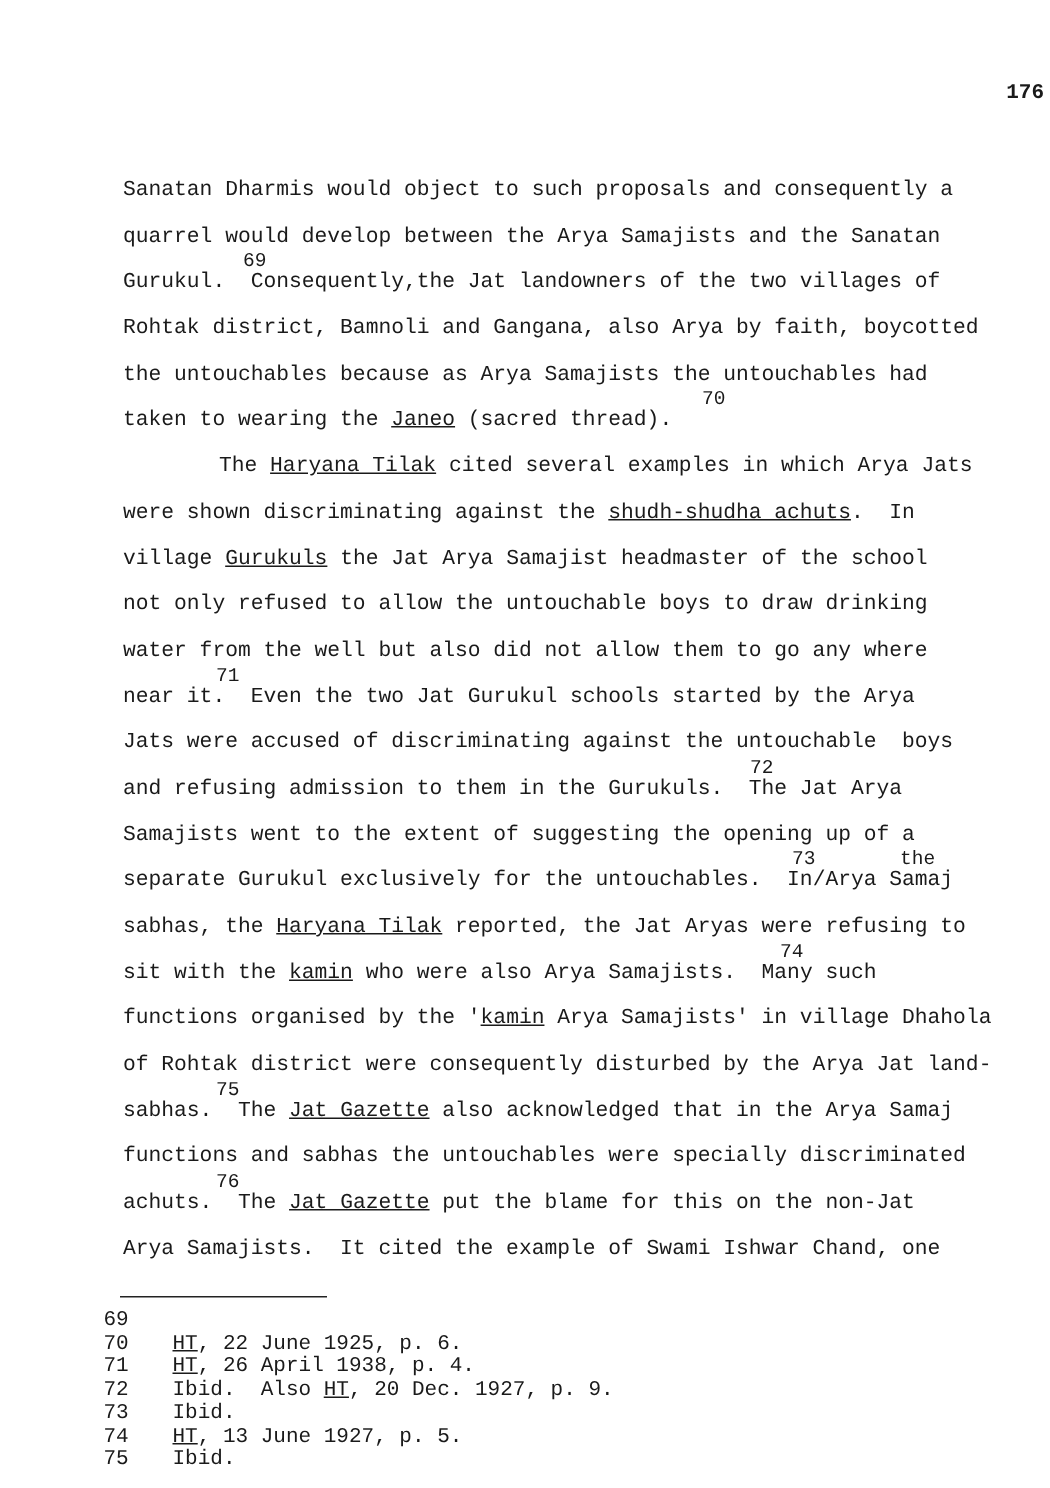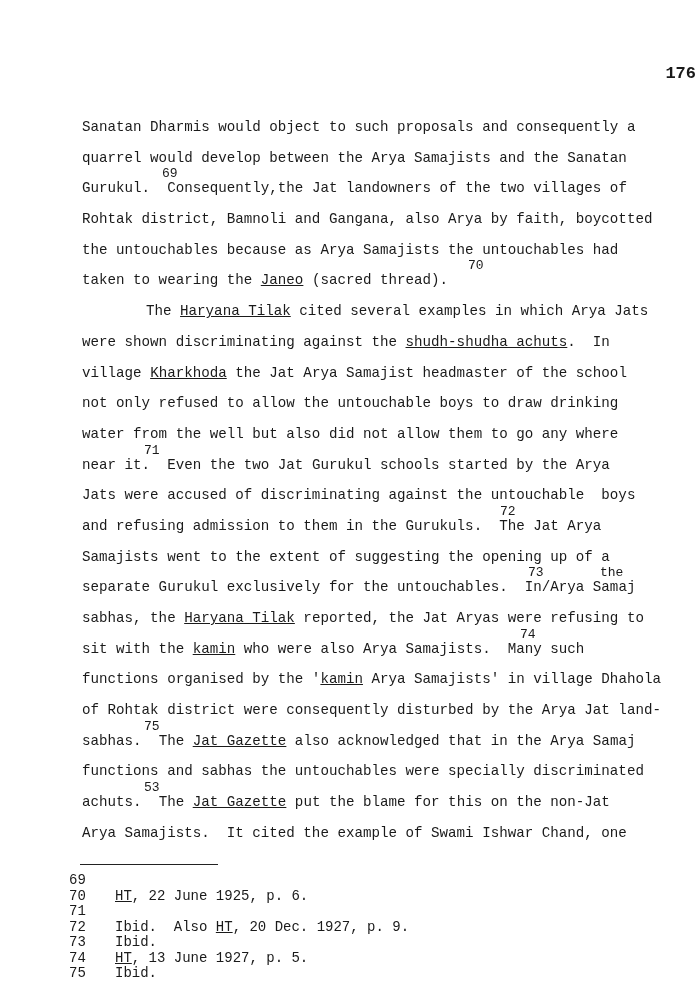--- a/index.html
+++ b/index.html
@@ -2,22 +2,22 @@
 <html><head>
   <meta charset="utf-8">
   <style>
     html, body { margin: 0; padding: 0; background: #ffffff; }
     body {
       width: 700px; height: 992px; overflow: hidden; position: relative;
       font-family: "Liberation Mono", "DejaVu Sans Mono", monospace;
       color: #1a1a1a;
     }
     .page-number {
-      position: absolute; top: 64px; right: 4px;
-      font-size: 17px; font-weight: bold;
+      position: absolute; top: 54px; right: 4px;
+      font-size: 14px; font-weight: bold;
     }
     .body-text {
       position: absolute; left: 82px; top: 112px; width: 640px;
       font-size: 14.2px; white-space: nowrap;
     }
     .line { position: relative; height: 30.7px; line-height: 30.7px; }
     .indent { padding-left: 64px; }
     .u { text-decoration: underline; text-align: right; }
     sup.fn {
       position: absolute; font-size: 13px; line-height: 13px; top: -6px;
@@ -37,49 +37,50 @@
 
 <div class="body-text" id="body-text">
     <div class="line"><span>Sanatan&nbsp;Dharmis&nbsp;would&nbsp;object&nbsp;to&nbsp;such&nbsp;proposals&nbsp;and&nbsp;consequently&nbsp;a</span></div>
     <div class="line"><span>quarrel&nbsp;would&nbsp;develop&nbsp;between&nbsp;the&nbsp;Arya&nbsp;Samajists&nbsp;and&nbsp;the&nbsp;Sanatan</span></div>
     <div class="line"><span>Gurukul.</span><span>&nbsp;&nbsp;Consequently,the&nbsp;Jat&nbsp;landowners&nbsp;of&nbsp;the&nbsp;two&nbsp;villages&nbsp;of</span><sup class="fn" style="left: 80px;">69</sup></div>
     <div class="line"><span>Rohtak&nbsp;district,&nbsp;Bamnoli&nbsp;and&nbsp;Gangana,&nbsp;also&nbsp;Arya&nbsp;by&nbsp;faith,&nbsp;boycotted</span></div>
     <div class="line"><span>the&nbsp;untouchables&nbsp;because&nbsp;as&nbsp;Arya&nbsp;Samajists&nbsp;the&nbsp;untouchables&nbsp;had</span></div>
     <div class="line"><span>taken&nbsp;to&nbsp;wearing&nbsp;the&nbsp;</span><span class="u">Janeo</span><span>&nbsp;(sacred&nbsp;thread).</span><sup class="fn" style="left: 386px;">70</sup></div>
     <div class="line indent"><span>The&nbsp;</span><span class="u">Haryana&nbsp;Tilak</span><span>&nbsp;cited&nbsp;several&nbsp;examples&nbsp;in&nbsp;which&nbsp;Arya&nbsp;Jats</span></div>
     <div class="line"><span>were&nbsp;shown&nbsp;discriminating&nbsp;against&nbsp;the&nbsp;</span><span class="u">shudh-shudha&nbsp;achuts</span><span>.&nbsp;&nbsp;In</span></div>
-    <div class="line"><span>village&nbsp;</span><span class="u">Kharkhoda</span><span>&nbsp;the&nbsp;Jat&nbsp;Arya&nbsp;Samajist&nbsp;headmaster&nbsp;of&nbsp;the&nbsp;school</span></div>
+    <div class="line"><span>village&nbsp;</span><span class="u">Gurukuls</span><span>&nbsp;the&nbsp;Jat&nbsp;Arya&nbsp;Samajist&nbsp;headmaster&nbsp;of&nbsp;the&nbsp;school</span></div>
     <div class="line"><span>not&nbsp;only&nbsp;refused&nbsp;to&nbsp;allow&nbsp;the&nbsp;untouchable&nbsp;boys&nbsp;to&nbsp;draw&nbsp;drinking</span></div>
     <div class="line"><span>water&nbsp;from&nbsp;the&nbsp;well&nbsp;but&nbsp;also&nbsp;did&nbsp;not&nbsp;allow&nbsp;them&nbsp;to&nbsp;go&nbsp;any&nbsp;where</span></div>
     <div class="line"><span>near&nbsp;it.</span><span>&nbsp;&nbsp;Even&nbsp;the&nbsp;two&nbsp;Jat&nbsp;Gurukul&nbsp;schools&nbsp;started&nbsp;by&nbsp;the&nbsp;Arya</span><sup class="fn" style="left: 62px;">71</sup></div>
     <div class="line"><span>Jats&nbsp;were&nbsp;accused&nbsp;of&nbsp;discriminating&nbsp;against&nbsp;the&nbsp;untouchable&nbsp;&nbsp;boys</span></div>
     <div class="line"><span>and&nbsp;refusing&nbsp;admission&nbsp;to&nbsp;them&nbsp;in&nbsp;the&nbsp;Gurukuls.</span><span>&nbsp;&nbsp;The&nbsp;Jat&nbsp;Arya</span><sup class="fn" style="left: 418px;">72</sup></div>
     <div class="line"><span>Samajists&nbsp;went&nbsp;to&nbsp;the&nbsp;extent&nbsp;of&nbsp;suggesting&nbsp;the&nbsp;opening&nbsp;up&nbsp;of&nbsp;a</span></div>
     <div class="line"><span>separate&nbsp;Gurukul&nbsp;exclusively&nbsp;for&nbsp;the&nbsp;untouchables.</span><span>&nbsp;&nbsp;In/Arya&nbsp;Samaj</span><sup class="fn" style="left: 446px;">73</sup><sup class="fn" style="left: 518px;">the</sup></div>
     <div class="line"><span>sabhas,&nbsp;the&nbsp;</span><span class="u">Haryana&nbsp;Tilak</span><span>&nbsp;reported,&nbsp;the&nbsp;Jat&nbsp;Aryas&nbsp;were&nbsp;refusing&nbsp;to</span></div>
     <div class="line"><span>sit&nbsp;with&nbsp;the&nbsp;</span><span class="u">kamin</span><span>&nbsp;who&nbsp;were&nbsp;also&nbsp;Arya&nbsp;Samajists.</span><span>&nbsp;&nbsp;Many&nbsp;such</span><sup class="fn" style="left: 438px;">74</sup></div>
     <div class="line"><span>functions&nbsp;organised&nbsp;by&nbsp;the&nbsp;'</span><span class="u">kamin</span><span>&nbsp;Arya&nbsp;Samajists'&nbsp;in&nbsp;village&nbsp;Dhahola</span></div>
     <div class="line"><span>of&nbsp;Rohtak&nbsp;district&nbsp;were&nbsp;consequently&nbsp;disturbed&nbsp;by&nbsp;the&nbsp;Arya&nbsp;Jat&nbsp;land-</span></div>
     <div class="line"><span>sabhas.</span><span>&nbsp;&nbsp;The&nbsp;</span><span class="u">Jat&nbsp;Gazette</span><span>&nbsp;also&nbsp;acknowledged&nbsp;that&nbsp;in&nbsp;the&nbsp;Arya&nbsp;Samaj</span><sup class="fn" style="left: 62px;">75</sup></div>
     <div class="line"><span>functions&nbsp;and&nbsp;sabhas&nbsp;the&nbsp;untouchables&nbsp;were&nbsp;specially&nbsp;discriminated</span></div>
-    <div class="line"><span>achuts.</span><span>&nbsp;&nbsp;The&nbsp;</span><span class="u">Jat&nbsp;Gazette</span><span>&nbsp;put&nbsp;the&nbsp;blame&nbsp;for&nbsp;this&nbsp;on&nbsp;the&nbsp;non-Jat</span><sup class="fn" style="left: 62px;">53</sup></div>
+    <div class="line"><span>achuts.</span><span>&nbsp;&nbsp;The&nbsp;</span><span class="u">Jat&nbsp;Gazette</span><span>&nbsp;put&nbsp;the&nbsp;blame&nbsp;for&nbsp;this&nbsp;on&nbsp;the&nbsp;non-Jat</span><sup class="fn" style="left: 62px;">76</sup></div>
     <div class="line"><span>Arya&nbsp;Samajists.&nbsp;&nbsp;It&nbsp;cited&nbsp;the&nbsp;example&nbsp;of&nbsp;Swami&nbsp;Ishwar&nbsp;Chand,&nbsp;one</span></div>
   </div>
 
 <div class="footnotes" id="footnotes">
   <div class="rule"></div>
 <div class="fn-row">
       <span class="fn-num">69</span>
     </div>
     <div class="fn-row">
       <span class="fn-num">70</span>
       <span><span class="u">HT</span><span>,&nbsp;22&nbsp;June&nbsp;1925,&nbsp;p.&nbsp;6.</span></span>
     </div>
     <div class="fn-row">
       <span class="fn-num">71</span>
+      <span><span class="u">HT</span><span>,&nbsp;26&nbsp;April&nbsp;1938,&nbsp;p.&nbsp;4.</span></span>
     </div>
     <div class="fn-row">
       <span class="fn-num">72</span>
       <span><span>Ibid.&nbsp;&nbsp;Also&nbsp;</span><span class="u">HT</span><span>,&nbsp;20&nbsp;Dec.&nbsp;1927,&nbsp;p.&nbsp;9.</span></span>
     </div>
     <div class="fn-row">
       <span class="fn-num">73</span>
       <span><span>Ibid.</span></span>
     </div>
     <div class="fn-row">

